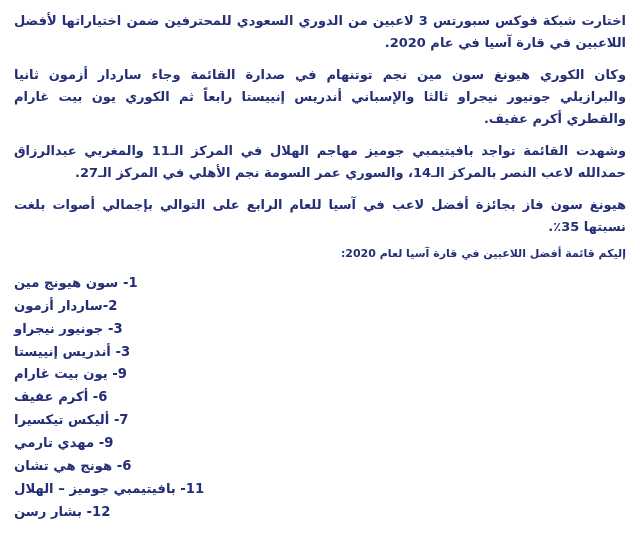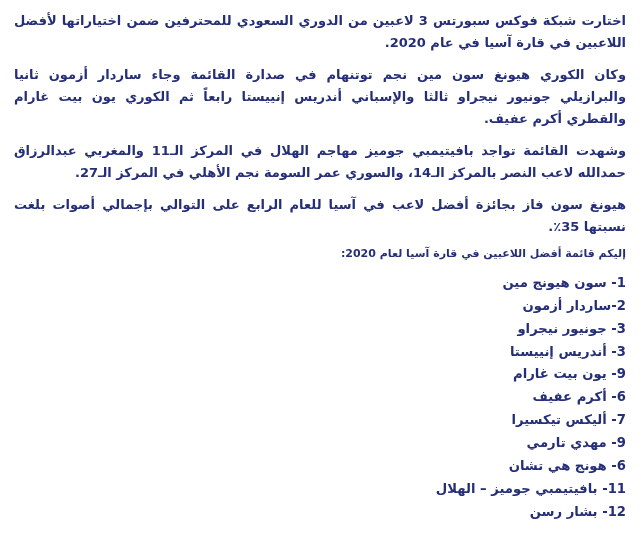--- a/index.html
+++ b/index.html
@@ -43,21 +43,21 @@
   }
   .list {
     list-style: none;
     margin: 0;
     padding: 0;
   }
   .list li {
     font-size: 13.2px;
     font-weight: bold;
     color: #252f77;
-    text-align: right;
+    text-align: left;
     line-height: 1.58;
     padding: 1px 0;
     white-space: nowrap;
   }
 </style>
 </head>
 <body>
 
 <div class="page">
 

